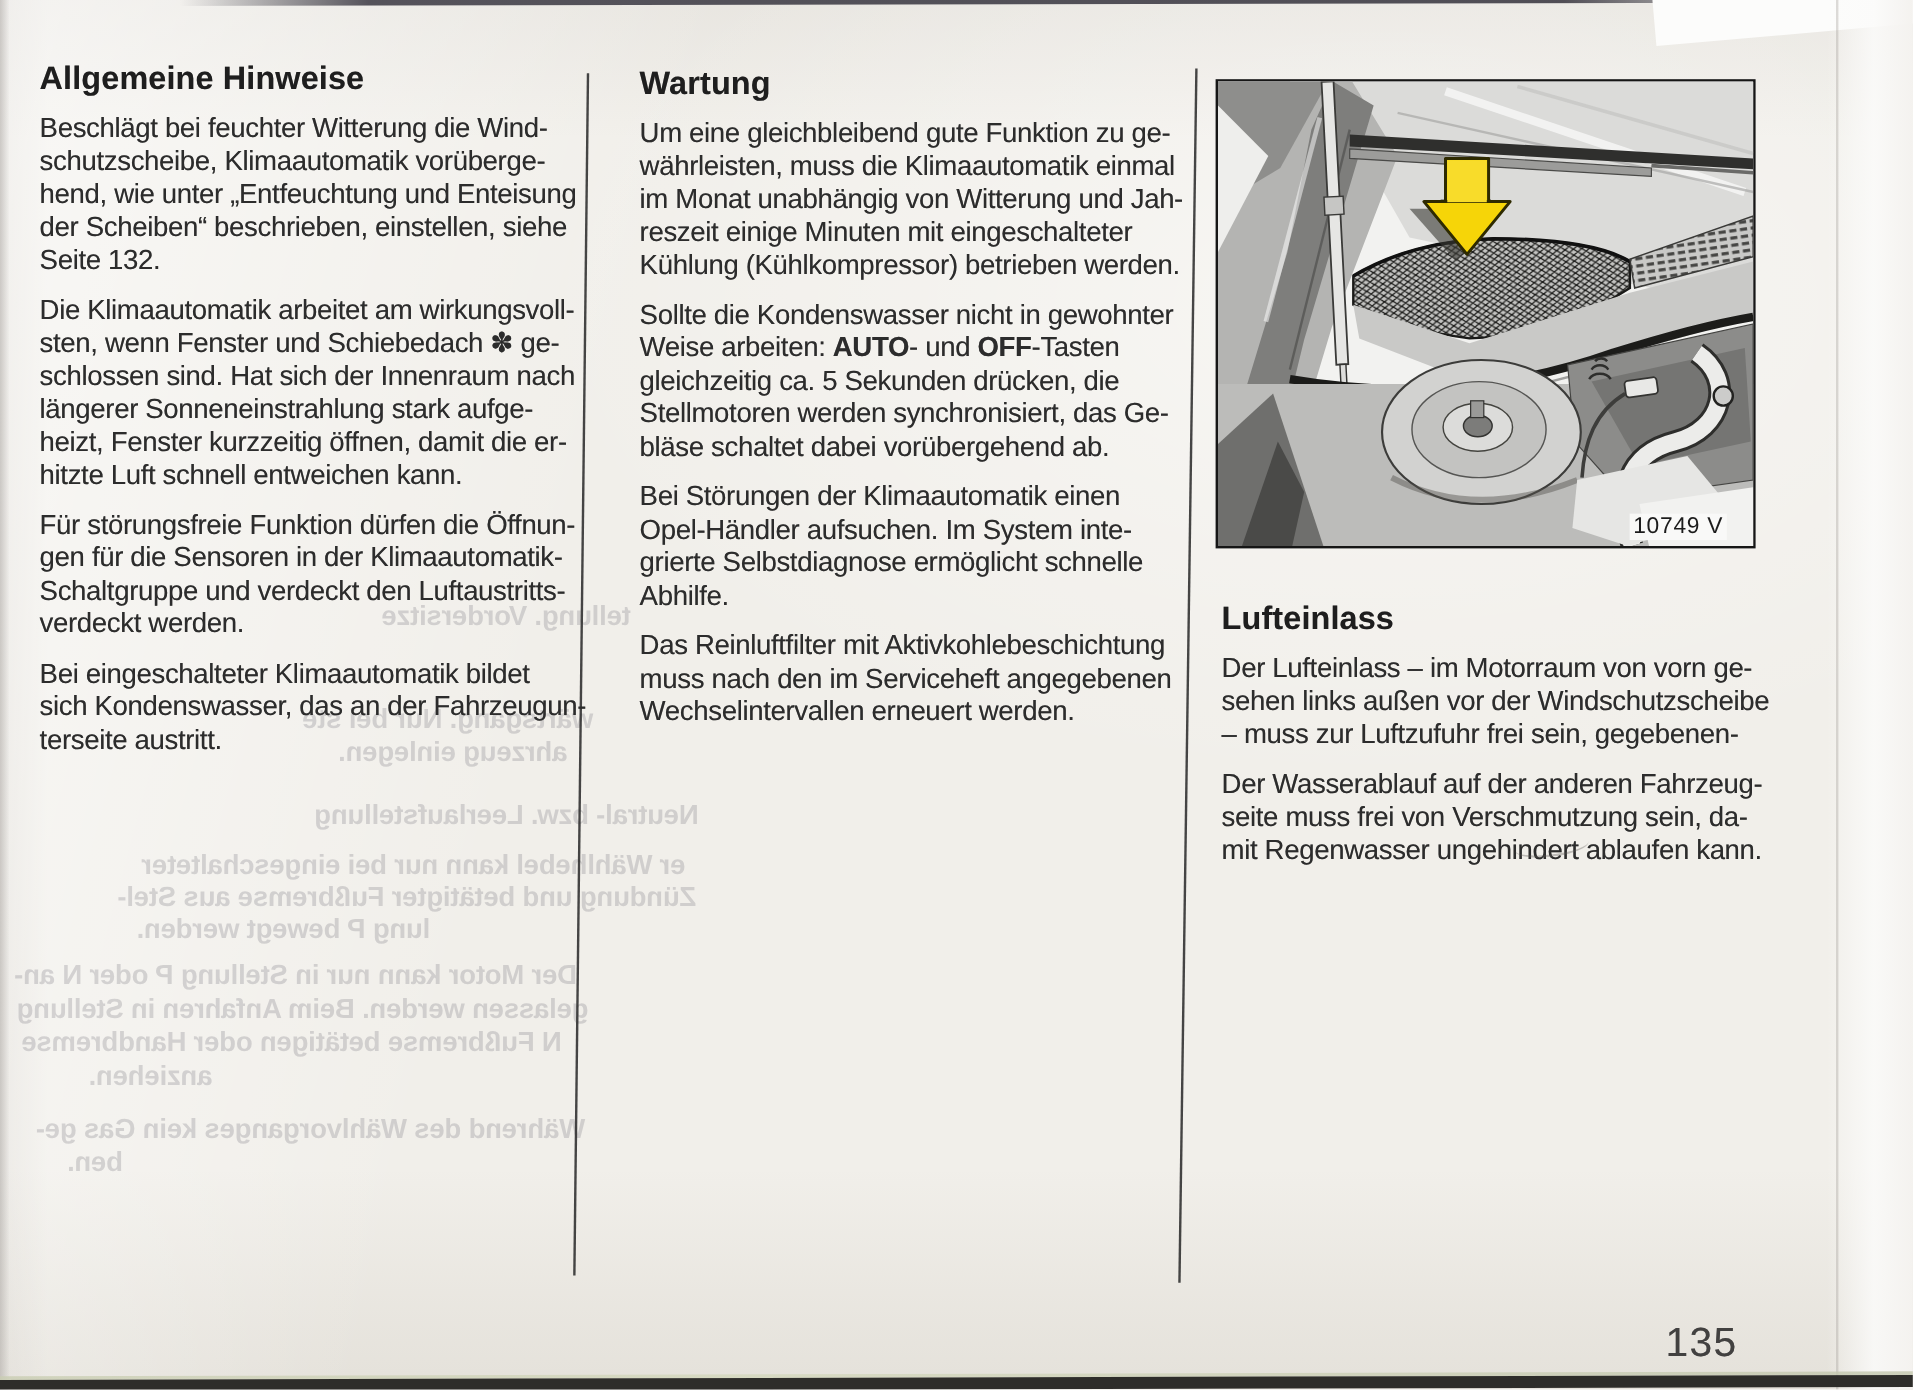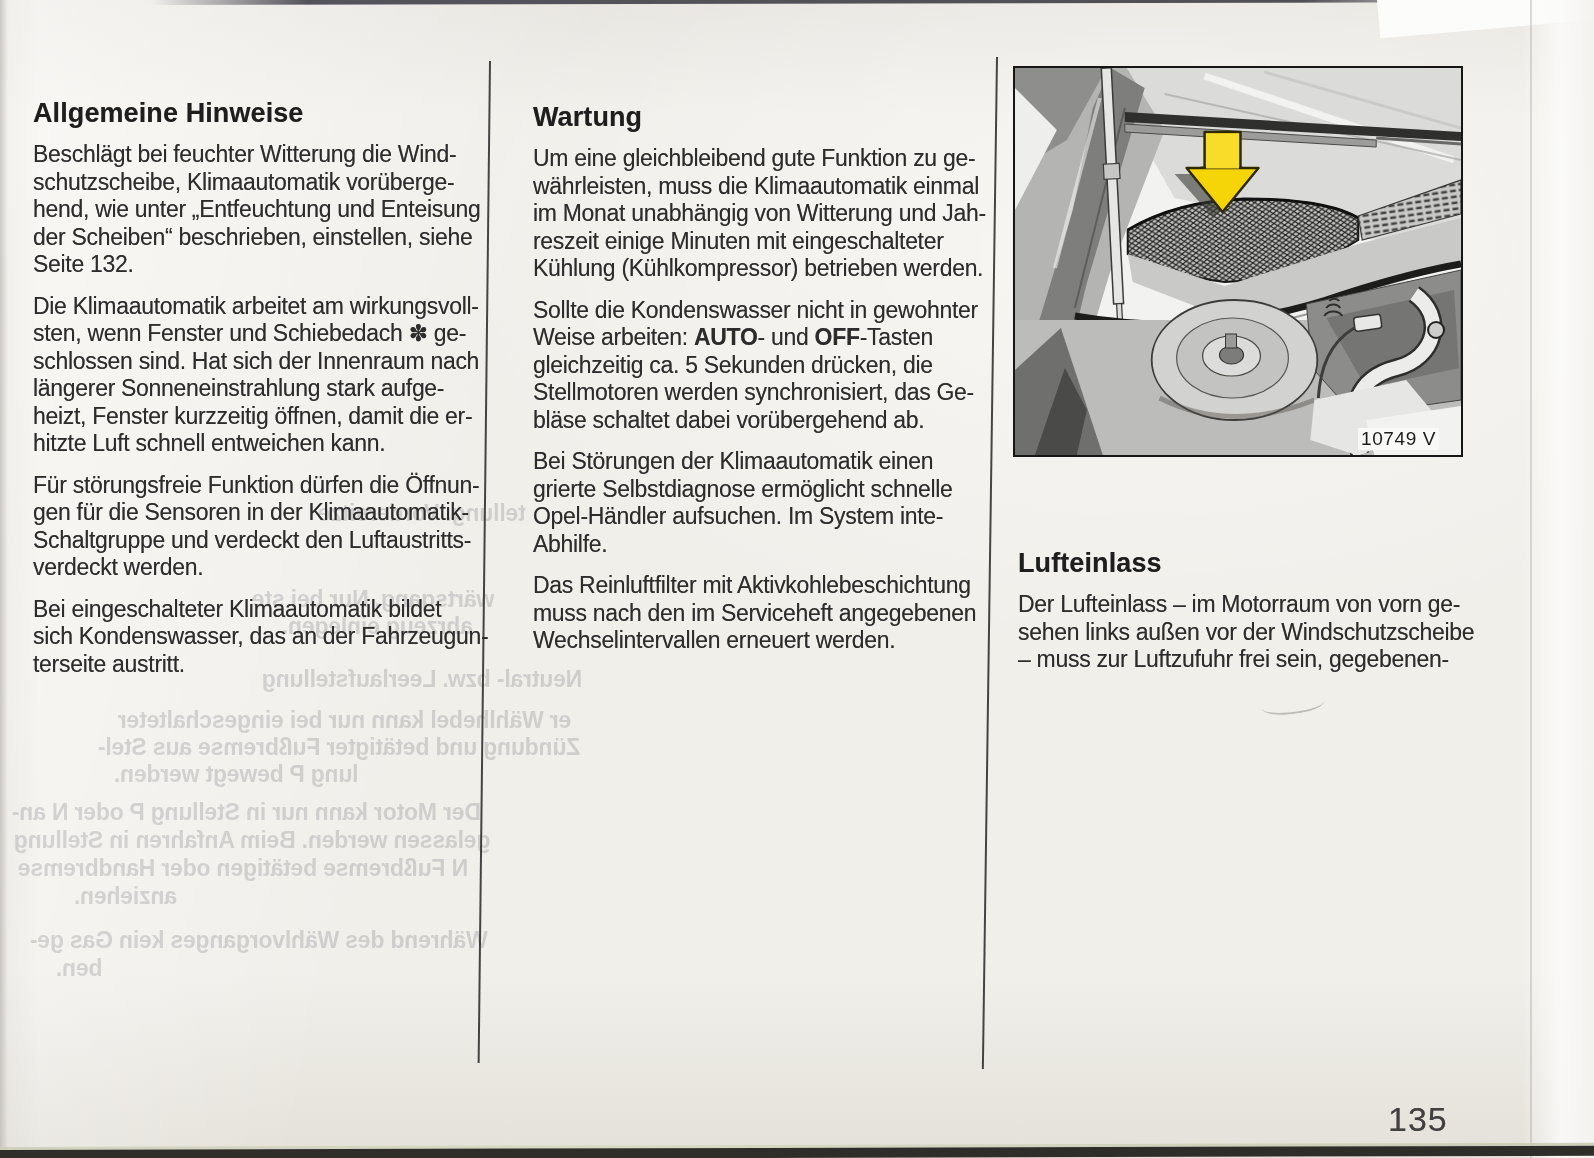--- a/index.html
+++ b/index.html
@@ -55,21 +55,21 @@
     border-bottom:2px solid rgba(95,92,88,.35);border-radius:50%;
     transform:rotate(-7deg);
   }
   
   .vrule{position:absolute;width:2px;background:#2c2c2c;opacity:.88;}
   .vrule.one{left:489px;top:61px;height:1002px;transform:rotate(.65deg);transform-origin:top center;}
   .vrule.two{left:996px;top:57px;height:1012px;transform:rotate(.8deg);transform-origin:top center;}
   
   .col{
     position:absolute;color:#2c2c2c;font-size:23px;line-height:27.5px;
-    letter-spacing:-.3px;text-shadow:0 0 .5px rgba(45,45,45,.5);margin-top:48px;
+    letter-spacing:-.3px;text-shadow:0 0 .5px rgba(45,45,45,.5);
   }
   .col.left{left:33px;top:50px;width:440px;}
   .col.middle{left:533px;top:54px;width:465px;}
   .col.rightcol{left:1018px;top:500px;width:465px;}
   .heading{
     font-size:27px;font-weight:700;letter-spacing:.1px;color:#1e1e1e;
     margin:0 0 13px 0;line-height:30px;
   }
   .para{margin:0 0 14px 0;}
   .line{white-space:nowrap;}
@@ -162,36 +162,41 @@
       </div>
       <div class="para">
         <div class="line"><span>Sollte die Kondenswasser nicht in gewohnter</span></div>
         <div class="line"><span>Weise arbeiten: </span><span class="b">AUTO</span><span>- und </span><span class="b">OFF</span><span>-Tasten</span></div>
         <div class="line"><span>gleichzeitig ca. 5 Sekunden drücken, die</span></div>
         <div class="line"><span>Stellmotoren werden synchronisiert, das Ge-</span></div>
         <div class="line"><span>bläse schaltet dabei vorübergehend ab.</span></div>
       </div>
       <div class="para">
         <div class="line"><span>Bei Störungen der Klimaautomatik einen</span></div>
+        <div class="line"><span>Opel-Händler aufsuchen. Im System inte-</span></div>
         <div class="line"><span>grierte Selbstdiagnose ermöglicht schnelle</span></div>
-        <div class="line"><span>Opel-Händler aufsuchen. Im System inte-</span></div>
         <div class="line"><span>Abhilfe.</span></div>
       </div>
       <div class="para">
         <div class="line"><span>Das Reinluftfilter mit Aktivkohlebeschichtung</span></div>
         <div class="line"><span>muss nach den im Serviceheft angegebenen</span></div>
         <div class="line"><span>Wechselintervallen erneuert werden.</span></div>
       </div>
     </div>
   <div class="col rightcol">
       <div class="heading">Lufteinlass</div>
       <div class="para">
         <div class="line"><span>Der Lufteinlass – im Motorraum von vorn ge-</span></div>
         <div class="line"><span>sehen links außen vor der Windschutzscheibe</span></div>
         <div class="line"><span>– muss zur Luftzufuhr frei sein, gegebenen-</span></div>
+      </div>
+      <div class="para">
+        <div class="line"><span>Der Wasserablauf auf der anderen Fahrzeug-</span></div>
+        <div class="line"><span>seite muss frei von Verschmutzung sein, da-</span></div>
+        <div class="line"><span>mit Regenwasser ungehindert ablaufen kann.</span></div>
       </div>
     </div>
 
   <div class="figure">
     <svg viewBox="0 0 447 387" preserveAspectRatio="none">
       <defs>
         <pattern id="mesh" width="7" height="5" patternUnits="userSpaceOnUse" patternTransform="rotate(-5)">
           <rect width="7" height="5" fill="#c3c3c1"></rect>
           <path d="M0,2.5 L3.5,0 L7,2.5 L3.5,5 Z" fill="none" stroke="#1f1f1d" stroke-width="1.1"></path>
         </pattern>

